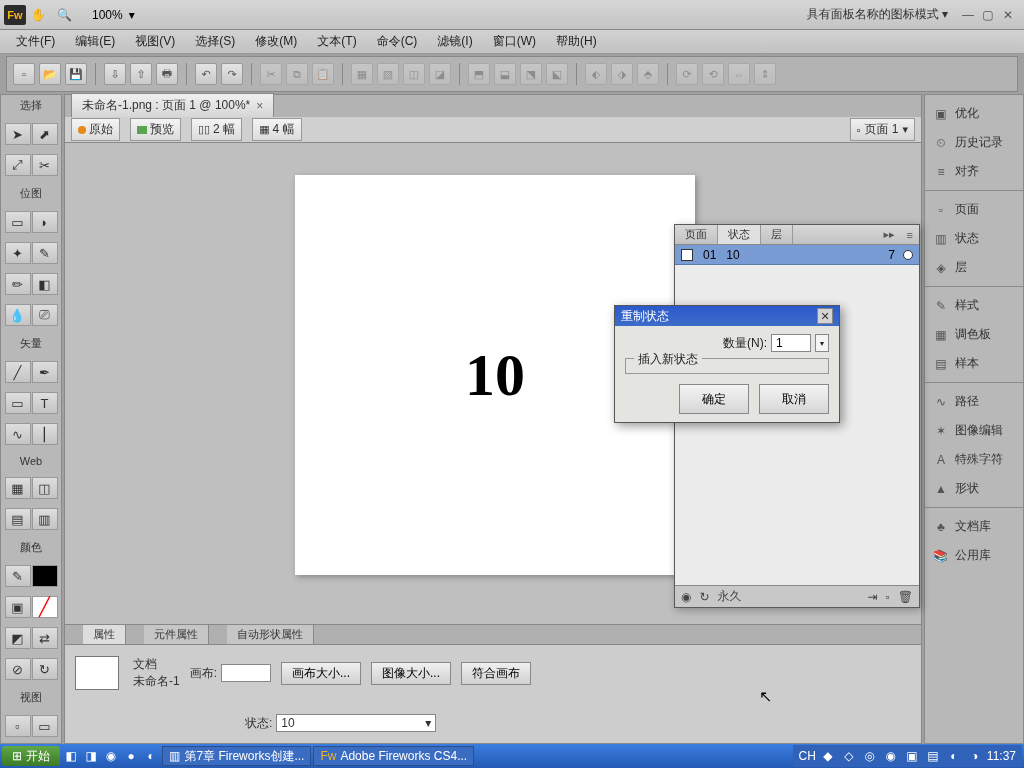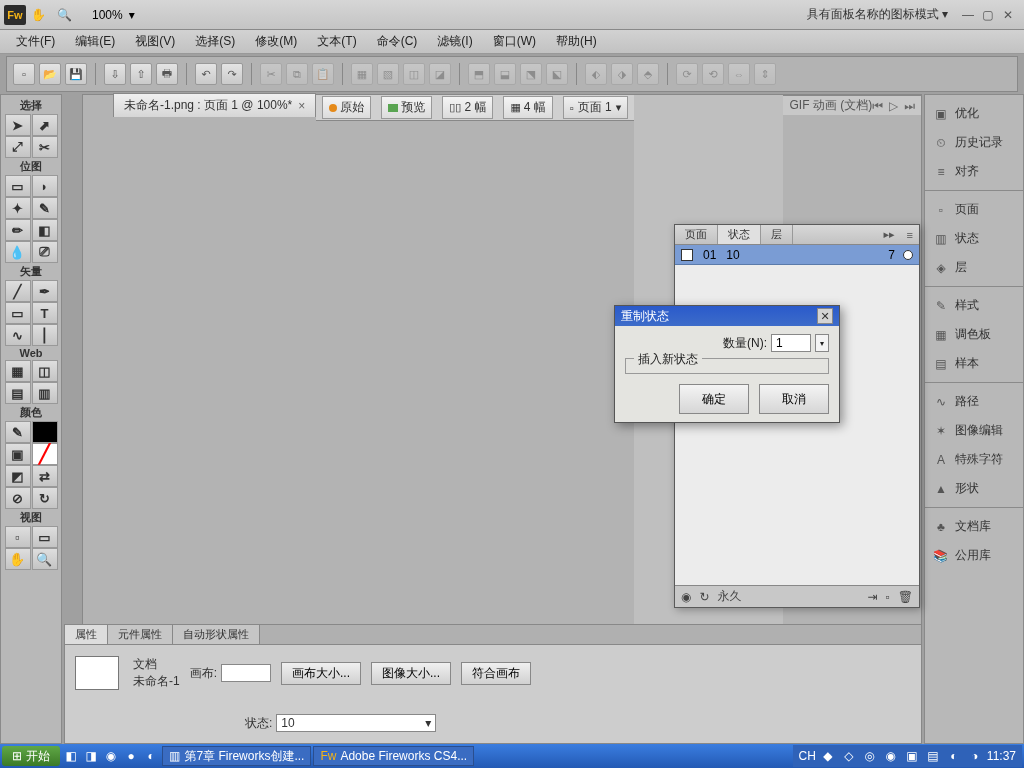--- a/index.html
+++ b/index.html
@@ -16,26 +16,26 @@
 
 .menubar { height: 24px; background: linear-gradient(#d2d2d2, #c2c2c2); display: flex; align-items: center; padding: 0 6px; border-bottom: 1px solid #999; }
 .menubar span { padding: 2px 10px; color: #222; }
 
 .toolbar-main { height: 36px; background: #b3b3b3; border: 1px solid #888; margin: 2px 6px; display: flex; align-items: center; padding: 0 6px; gap: 4px; }
 .toolbar-main .tb-btn { width: 22px; height: 22px; background: linear-gradient(#e4e4e4, #cacaca); border: 1px solid #999; border-radius: 2px; display: flex; align-items: center; justify-content: center; color: #555; font-size: 11px; }
 .toolbar-main .tb-sep { width: 1px; height: 22px; background: #888; margin: 0 4px; }
 .toolbar-main .tb-btn.disabled { opacity: 0.4; }
 
 .main-area { position: absolute; top: 94px; left: 0; right: 0; bottom: 24px; display: flex; }
-.tools-panel { width: 62px; background: #b8b8b8; border: 1px solid #8a8a8a; display: flex; flex-direction: column; padding: 2px; gap: 0; font-size: 11px; font-weight: bold; }
+.tools-panel { width: 62px; background: #b8b8b8; border: 1px solid #8a8a8a; display: flex; flex-direction: column; padding: 2px; gap: 9px; font-size: 11px; }
 .tools-section-label { font-size: 11px; color: #333; text-align: center; padding: 1px 0; }
 .tools-row { display: flex; gap: 1px; justify-content: center; }
 .tool-btn { width: 26px; height: 22px; background: linear-gradient(#dedede, #c4c4c4); border: 1px solid #999; display: flex; align-items: center; justify-content: center; font-size: 13px; color: #333; }
 
-.center-area { flex: 1; display: flex; background: #b3b3b3; border: 1px solid #888; margin-left: 20px; padding-left: 24px; }
+.center-area { flex: 1; display: flex; flex-direction: column; background: #b3b3b3; border: 1px solid #888; margin-left: 2px; }
 .doc-tabs { height: 22px; display: flex; align-items: flex-end; padding-left: 6px; background: #b3b3b3; }
 .doc-tab { background: linear-gradient(#f0f0f0, #d6d6d6); padding: 3px 10px; border: 1px solid #888; border-bottom: none; font-size: 11px; color: #333; display: flex; align-items: center; gap: 6px; }
 .doc-tab .close-x { color: #666; }
 .view-toolbar { height: 26px; background: #d0d0d0; display: flex; align-items: center; padding: 0 6px; gap: 10px; border-bottom: 1px solid #888; }
 .view-btn { background: linear-gradient(#f4f4f4,#dcdcdc); border: 1px solid #999; padding: 2px 6px; display: flex; align-items: center; gap: 3px; font-size: 11px; color: #333; }
 .view-btn .dot-orange { width:8px; height:8px; background:#e58a1a; border-radius:50%; }
 .view-btn .dot-green { width:10px; height:8px; background:#5aa552; }
 .page-selector { margin-left: auto; display: flex; align-items: center; gap: 4px; font-size: 11px; color: #333; background:linear-gradient(#f0f0f0,#d6d6d6); border:1px solid #999; padding:2px 6px; }
 .canvas-viewport { flex: 1; background: #bfbfbf; position: relative; overflow: hidden; }
 .canvas-page { position: absolute; left: 230px; top: 32px; width: 400px; height: 400px; background: #fff; box-shadow: 2px 2px 6px rgba(0,0,0,0.3); display: flex; align-items: center; justify-content: center; }
@@ -43,21 +43,21 @@
 .status-line { height: 20px; background: #c8c8c8; display: flex; align-items: center; padding: 0 6px; font-size: 11px; color: #555; border-top: 1px solid #888; }
 .status-line .nav-ctrls { margin-left: auto; display:flex; gap:6px; color:#666; }
 
 .right-panels { width: 100px; background: #b8b8b8; border: 1px solid #8a8a8a; margin-left: 2px; display: flex; flex-direction: column; padding: 4px 0; }
 .rp-item { display: flex; align-items: center; gap: 6px; padding: 6px 8px; color: #333; font-size: 11px; }
 .rp-item .rp-icon { width: 16px; height: 16px; display: flex; align-items: center; justify-content: center; color:#555; }
 .rp-sep { height: 1px; background: #8a8a8a; margin: 4px 0; }
 
 .props-area { position: absolute; left: 64px; right: 102px; bottom: 24px; height: 120px; background: #b8b8b8; border: 1px solid #888; display: flex; flex-direction: column; }
 .props-tabs { height: 20px; background: #b0b0b0; display: flex; border-bottom: 1px solid #888; }
-.props-tab { padding: 2px 10px; font-size: 11px; color: #333; border-right: 1px solid #888; background: #c6c6c6; }
+.props-tab { padding: 2px 10px; font-size: 11px; color: #333; border-right: 1px solid #888; background: #c6c6c6; margin-left: 18px; }
 .props-tab.active { background: #ddd; }
 .props-body { flex: 1; background: #cdcdcd; padding: 6px 10px; display: flex; align-items: center; gap: 10px; font-size: 11px; color: #333; flex-wrap: wrap; }
 .props-thumb { width: 44px; height: 34px; background: #fff; border: 1px solid #777; margin-right: 4px; }
 .props-field { display: flex; align-items: center; gap: 4px; }
 .props-field label { color: #333; }
 .props-input { background: #fff; border: 1px solid #888; padding: 1px 4px; min-width: 50px; height: 18px; }
 .props-btn { background: linear-gradient(#f0f0f0,#d0d0d0); border: 1px solid #888; padding: 2px 10px; }
 .props-row2 { width:100%; display:flex; align-items:center; gap:10px; margin-top:4px; }
 
 .states-panel { position: absolute; right: 104px; top: 224px; width: 246px; height: 384px; background: #c8c8c8; border: 1px solid #5a5a5a; box-shadow: 2px 2px 8px rgba(0,0,0,0.3); z-index: 10; display: flex; flex-direction: column; }

